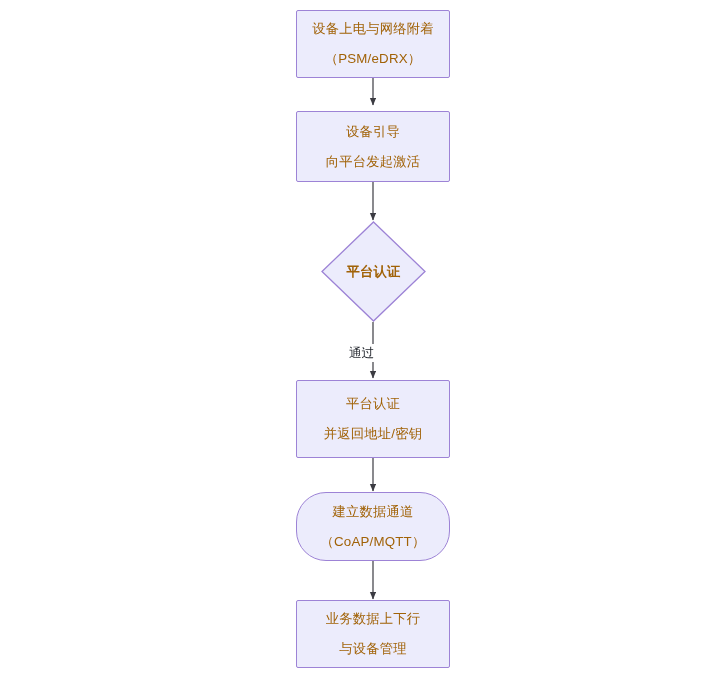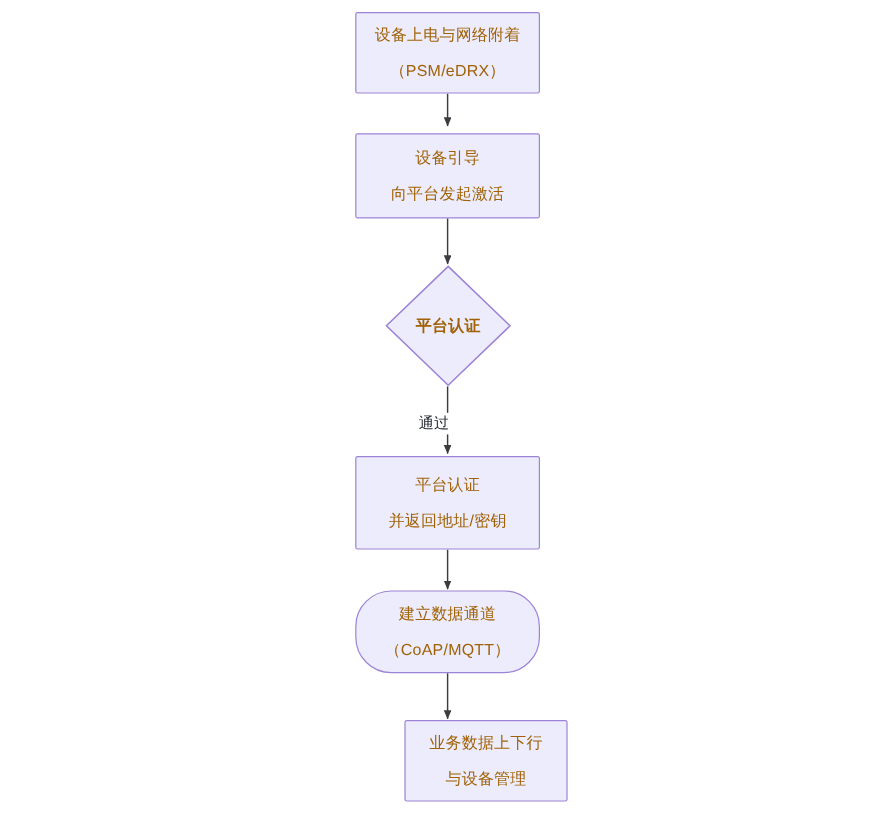--- a/index.html
+++ b/index.html
@@ -129,18 +129,18 @@
   <div class="node node-process" style="left:296px; top:380px; width:154px; height:78px;">
     <div class="node-label">平台认证
 并返回地址/密钥</div>
   </div>
 
   <div class="node node-process" style="left:296px; top:492px; width:154px; height:69px;border-radius:30px;">
     <div class="node-label">建立数据通道
 （CoAP/MQTT）</div>
   </div>
 
-  <div class="node node-process" style="left:296px; top:600px; width:136px; height:68px;margin-left:41px;">
+  <div class="node node-process" style="left:296px; top:600px; width:154px; height:68px;">
     <div class="node-label">业务数据上下行
 与设备管理</div>
   </div>
 
 </div>
 
 </body></html>

